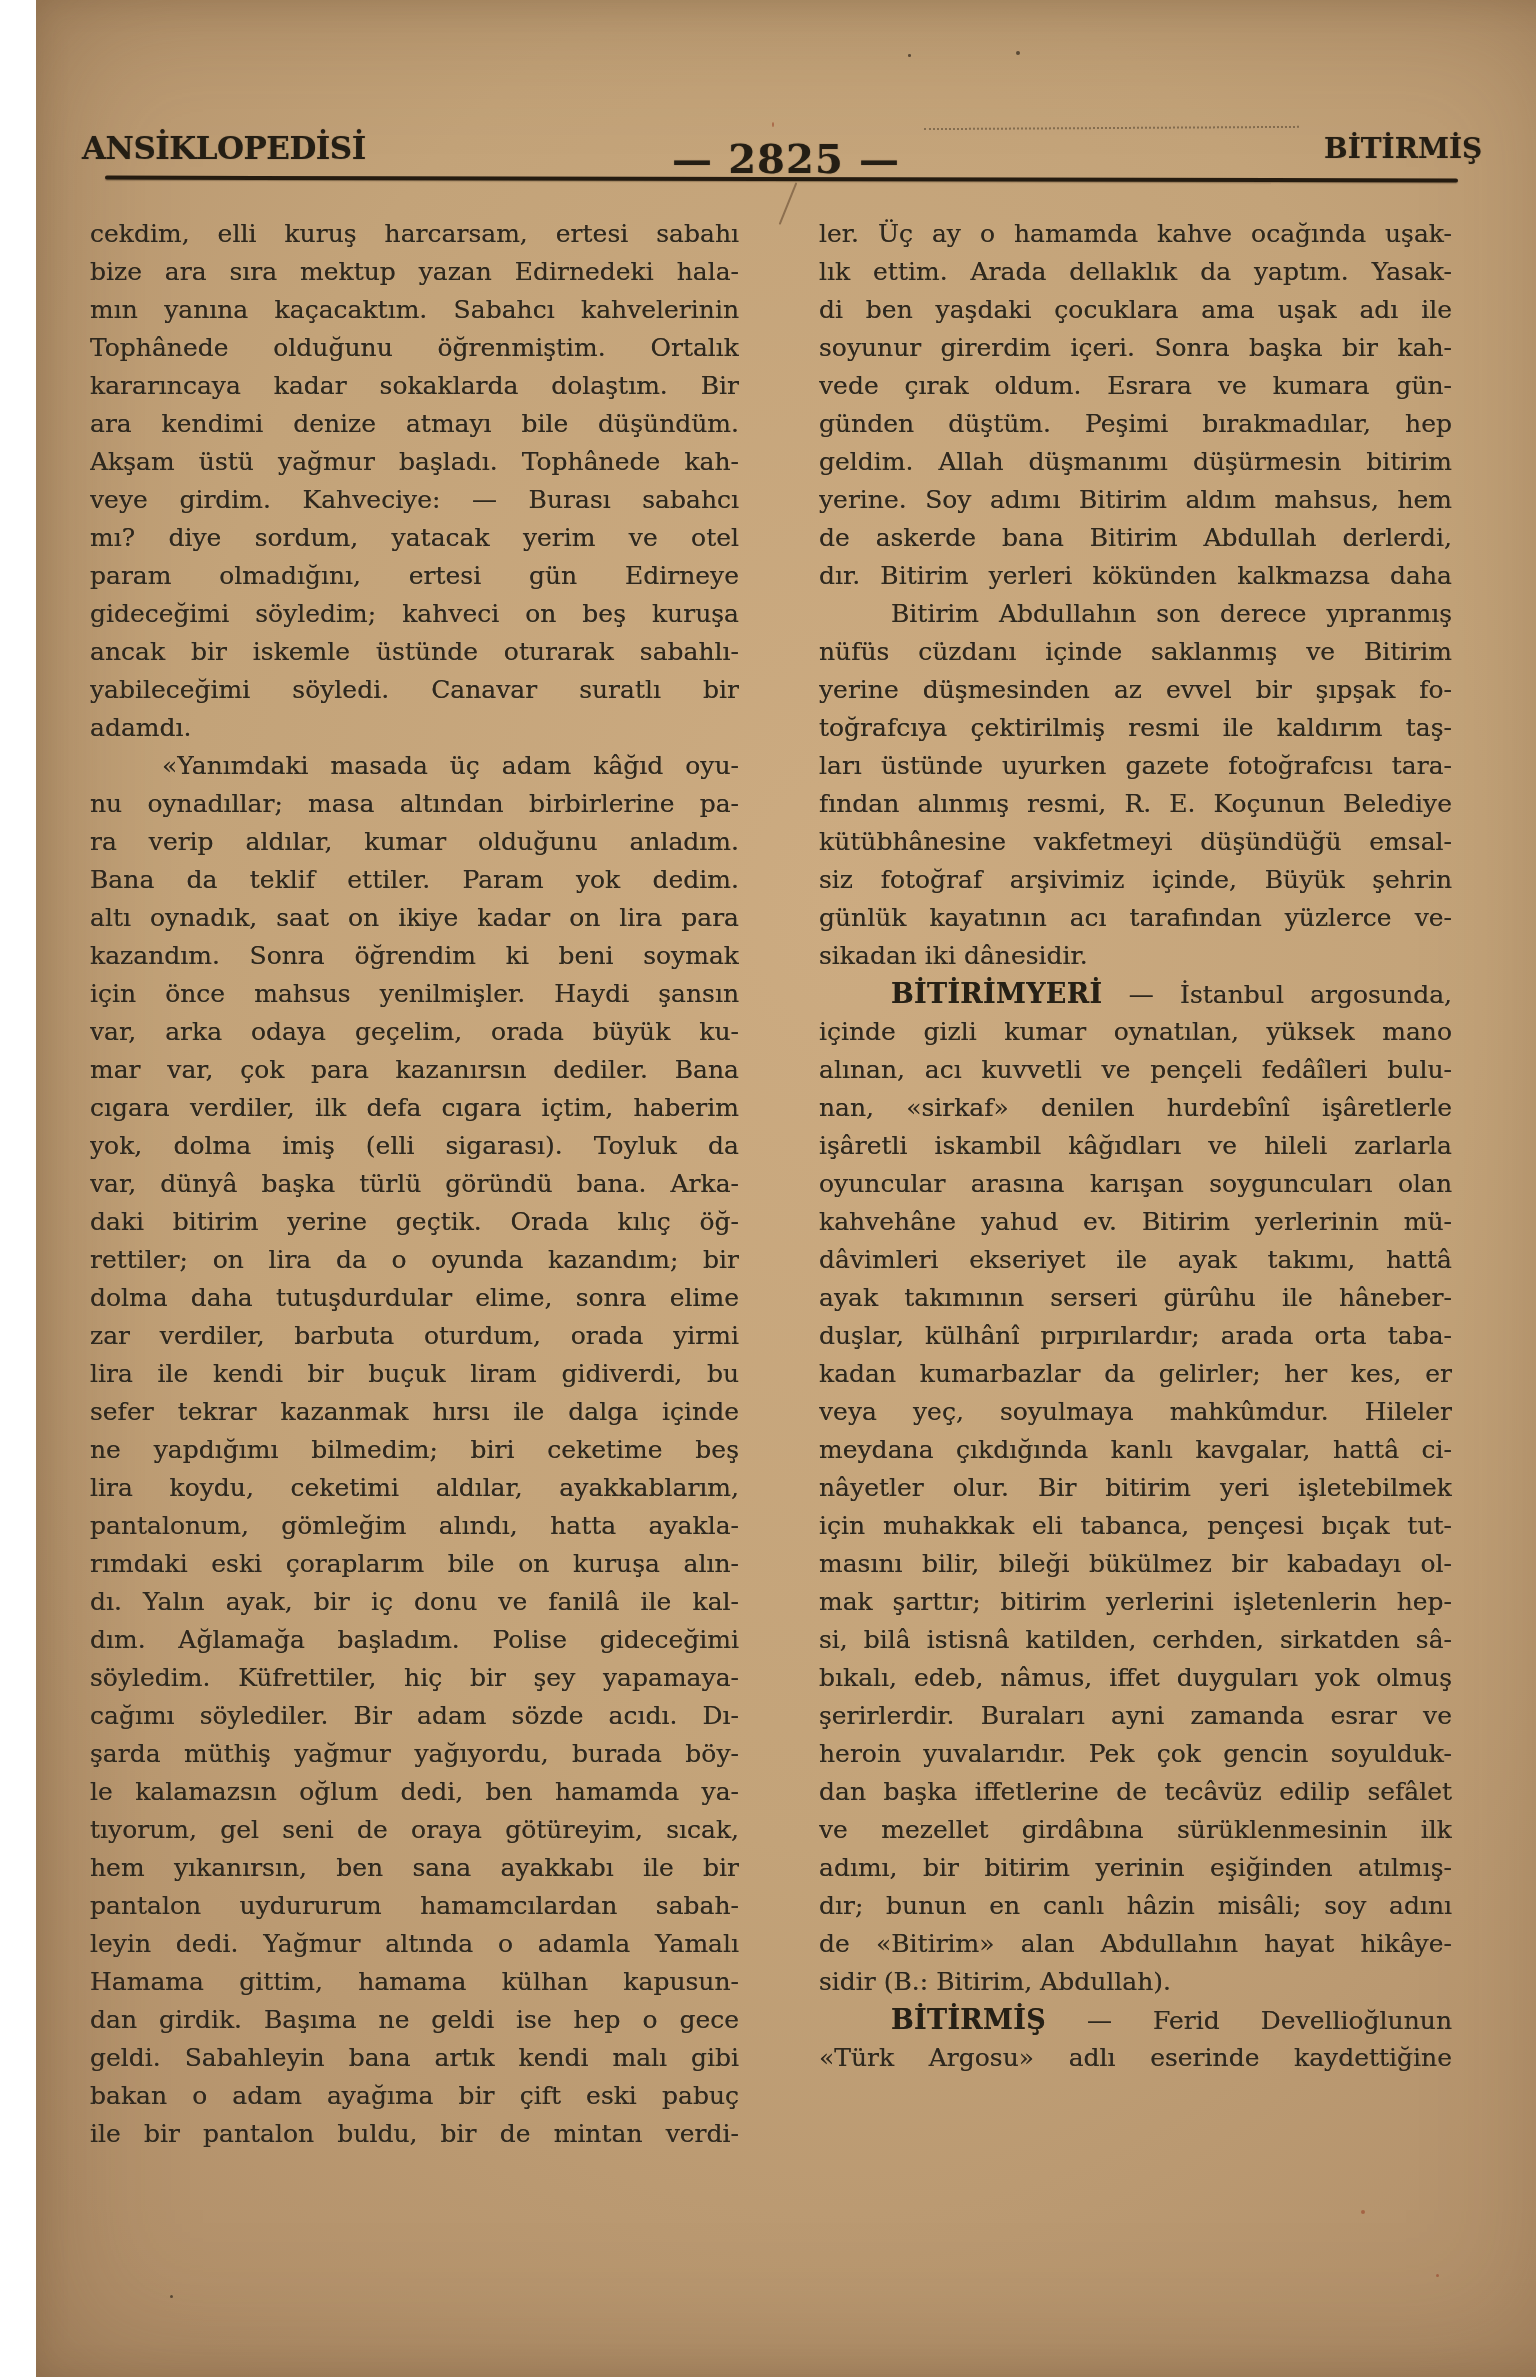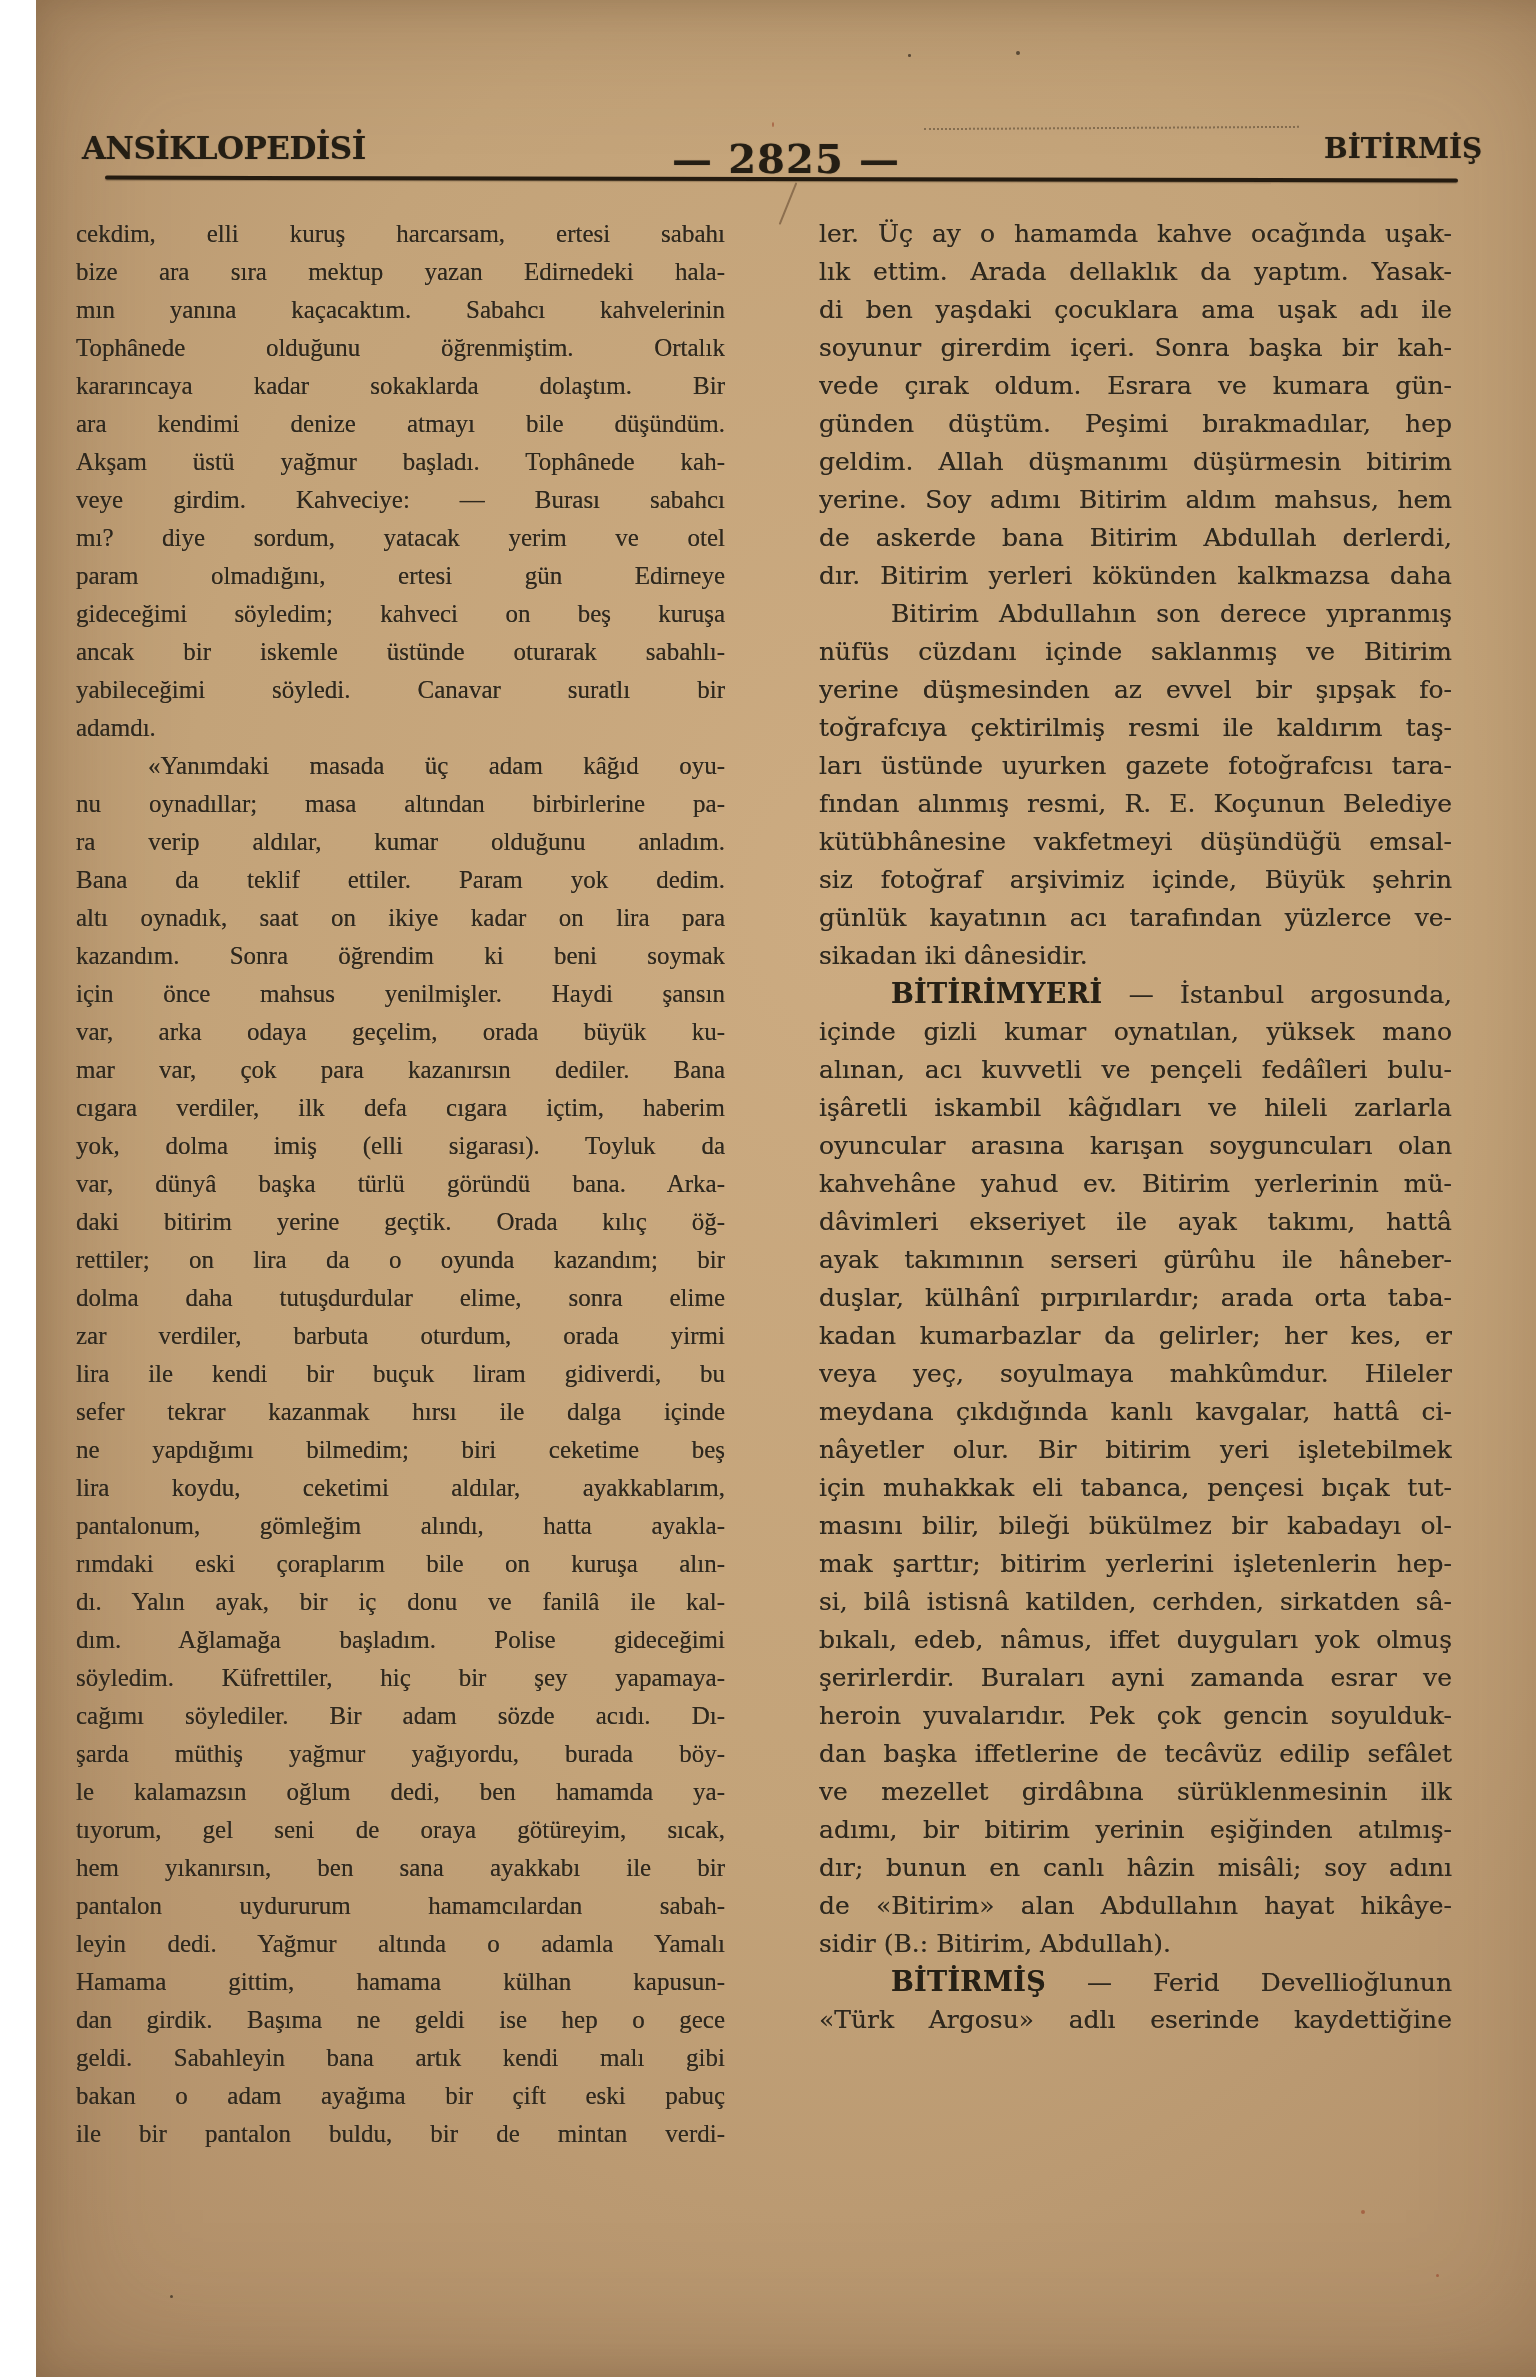--- a/index.html
+++ b/index.html
@@ -22,21 +22,21 @@
   .h-left{left:46px;top:130px;font-size:31px;letter-spacing:-0.5px;}
   .h-center{left:0;top:135px;width:1500px;text-align:center;font-size:40px;letter-spacing:1.1px;}
   .h-right{left:1288px;top:132px;font-size:28px;letter-spacing:0;}
   .rule{
     position:absolute;left:69px;top:177px;width:1353px;height:3.8px;
     background:#241b10;border-radius:2.1px;transform:rotate(.12deg);
     box-shadow:0 1.1px 1.1px rgba(60,45,28,.35);
   }
   
   .col{position:absolute;top:215px;}
-  .col-left{left:40px;width:649px;font-family:Liberation Serif, serif;}
+  .col-left{left:54px;width:649px;}
   .col-right{left:783px;width:633px;}
   .line{
     height:38px;line-height:38px;font-size:25px;
     text-align:justify;text-align-last:justify;
     white-space:normal;overflow:hidden;
     text-shadow:0 0 0.5px rgba(46,40,30,.65);
   }
   .line.end{text-align-last:left;}
   .line.indent{padding-left:72px;}
   .lead{font-weight:700;font-size:27px;color:#262015;letter-spacing:0.3px;}
@@ -145,20 +145,21 @@
       <div class="line">toğrafcıya çektirilmiş resmi ile kaldırım taş-</div>
       <div class="line">ları üstünde uyurken gazete fotoğrafcısı tara-</div>
       <div class="line">fından alınmış resmi, R. E. Koçunun Belediye</div>
       <div class="line">kütübhânesine vakfetmeyi düşündüğü emsal-</div>
       <div class="line">siz fotoğraf arşivimiz içinde, Büyük şehrin</div>
       <div class="line">günlük kayatının acı tarafından yüzlerce ve-</div>
       <div class="line end">sikadan iki dânesidir.</div>
       <div class="line indent"><span class="lead">BİTİRİMYERİ</span> — İstanbul argosunda,</div>
       <div class="line">içinde gizli kumar oynatılan, yüksek mano</div>
       <div class="line">alınan, acı kuvvetli ve pençeli fedâîleri bulu-</div>
+      <div class="line">nan, «sirkaf» denilen hurdebînî işâretlerle</div>
       <div class="line">işâretli iskambil kâğıdları ve hileli zarlarla</div>
       <div class="line">oyuncular arasına karışan soyguncuları olan</div>
       <div class="line">kahvehâne yahud ev. Bitirim yerlerinin mü-</div>
       <div class="line">dâvimleri ekseriyet ile ayak takımı, hattâ</div>
       <div class="line">ayak takımının serseri gürûhu ile hâneber-</div>
       <div class="line">duşlar, külhânî pırpırılardır; arada orta taba-</div>
       <div class="line">kadan kumarbazlar da gelirler; her kes, er</div>
       <div class="line">veya yeç, soyulmaya mahkûmdur. Hileler</div>
       <div class="line">meydana çıkdığında kanlı kavgalar, hattâ ci-</div>
       <div class="line">nâyetler olur. Bir bitirim yeri işletebilmek</div>

